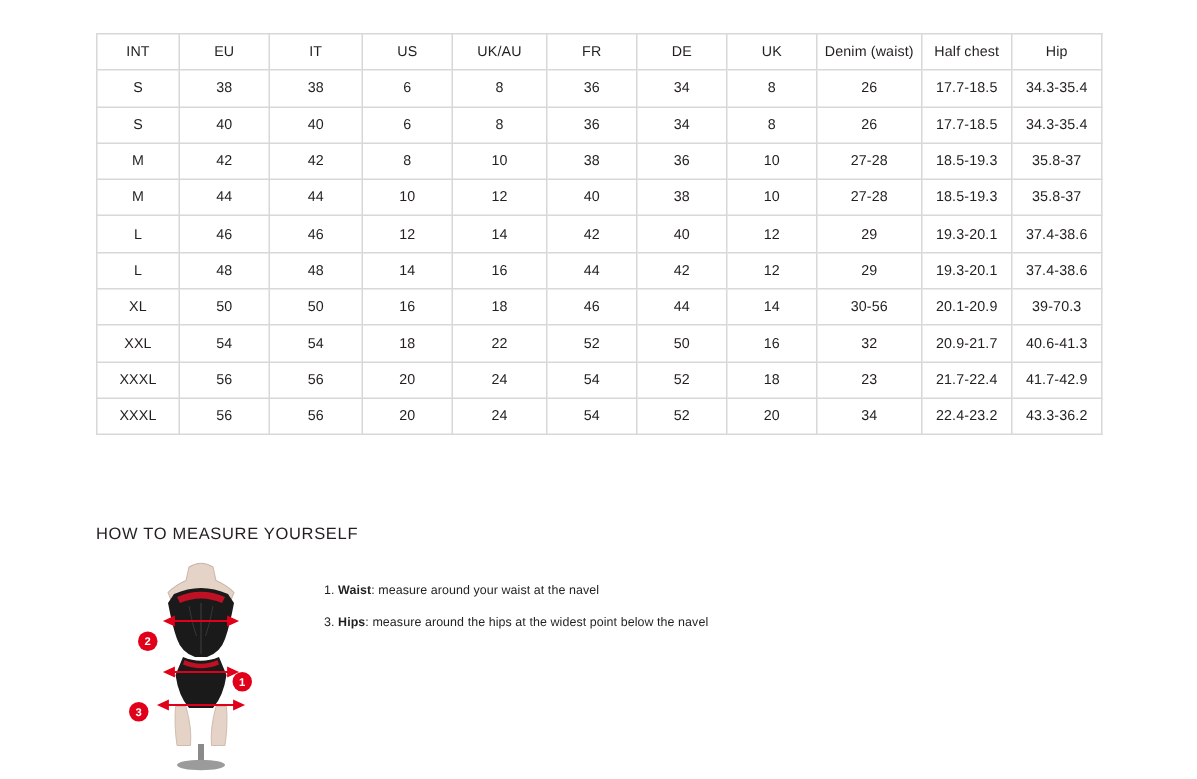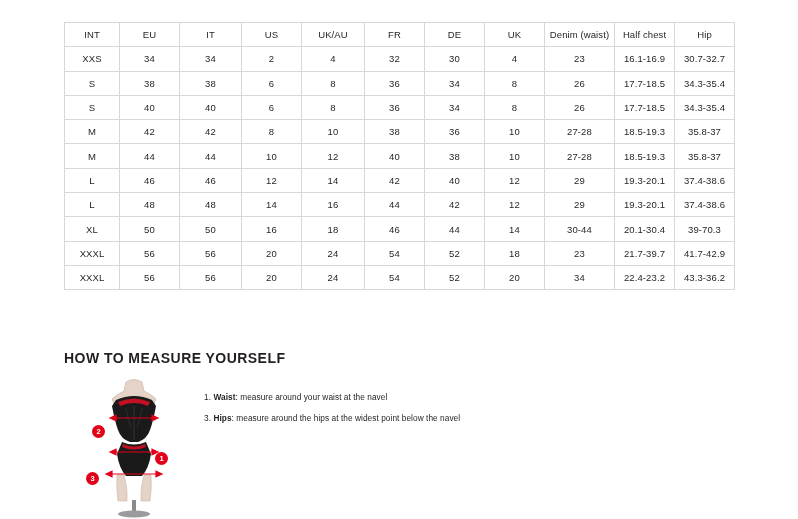--- a/index.html
+++ b/index.html
@@ -62,39 +62,39 @@
   col.c10 { width: 60px; }
 
   
   .howto {
     position: absolute;
     left: 64px;
     top: 350px;
     width: 680px;
   }
   .howto-title {
-    font-size: 14px;
-    font-weight: bold;
+    font-size: 11px;
+    font-weight: normal;
     letter-spacing: 0.45px;
     color: #231f20;
     margin-bottom: 10px;
   }
   .howto-body {
     position: relative;
     display: flex;
     align-items: flex-start;
   }
   .figure-box {
     position: relative;
     width: 140px;
     height: 145px;
     flex: 0 0 140px;
   }
   .notes {
-    margin-left: 0;
+    margin-left: 12px;
     margin-top: 16px;
   }
   .note {
     font-size: 8.3px;
     line-height: 1.25;
     color: #231f20;
     margin-bottom: 11px;
     letter-spacing: 0.05px;
   }
   .note b { font-weight: bold; }
@@ -147,33 +147,20 @@
           <th>FR</th>
           <th>DE</th>
           <th>UK</th>
           <th>Denim (waist)</th>
           <th>Half chest</th>
           <th>Hip</th>
         </tr>
       </thead>
       <tbody>
         <tr>
-          <td>XXS</td>
-          <td>34</td>
-          <td>34</td>
-          <td>2</td>
-          <td>4</td>
-          <td>32</td>
-          <td>30</td>
-          <td>4</td>
-          <td>23</td>
-          <td>16.1-16.9</td>
-          <td>30.7-32.7</td>
-        </tr>
-        <tr>
           <td>S</td>
           <td>38</td>
           <td>38</td>
           <td>6</td>
           <td>8</td>
           <td>36</td>
           <td>34</td>
           <td>8</td>
           <td>26</td>
           <td>17.7-18.5</td>
@@ -246,35 +233,48 @@
         </tr>
         <tr>
           <td>XL</td>
           <td>50</td>
           <td>50</td>
           <td>16</td>
           <td>18</td>
           <td>46</td>
           <td>44</td>
           <td>14</td>
-          <td>30-44</td>
-          <td>20.1-30.4</td>
+          <td>30-56</td>
+          <td>20.1-20.9</td>
           <td>39-70.3</td>
+        </tr>
+        <tr>
+          <td>XXL</td>
+          <td>54</td>
+          <td>54</td>
+          <td>18</td>
+          <td>22</td>
+          <td>52</td>
+          <td>50</td>
+          <td>16</td>
+          <td>32</td>
+          <td>20.9-21.7</td>
+          <td>40.6-41.3</td>
         </tr>
         <tr>
           <td>XXXL</td>
           <td>56</td>
           <td>56</td>
           <td>20</td>
           <td>24</td>
           <td>54</td>
           <td>52</td>
           <td>18</td>
           <td>23</td>
-          <td>21.7-39.7</td>
+          <td>21.7-22.4</td>
           <td>41.7-42.9</td>
         </tr>
         <tr>
           <td>XXXL</td>
           <td>56</td>
           <td>56</td>
           <td>20</td>
           <td>24</td>
           <td>54</td>
           <td>52</td>

